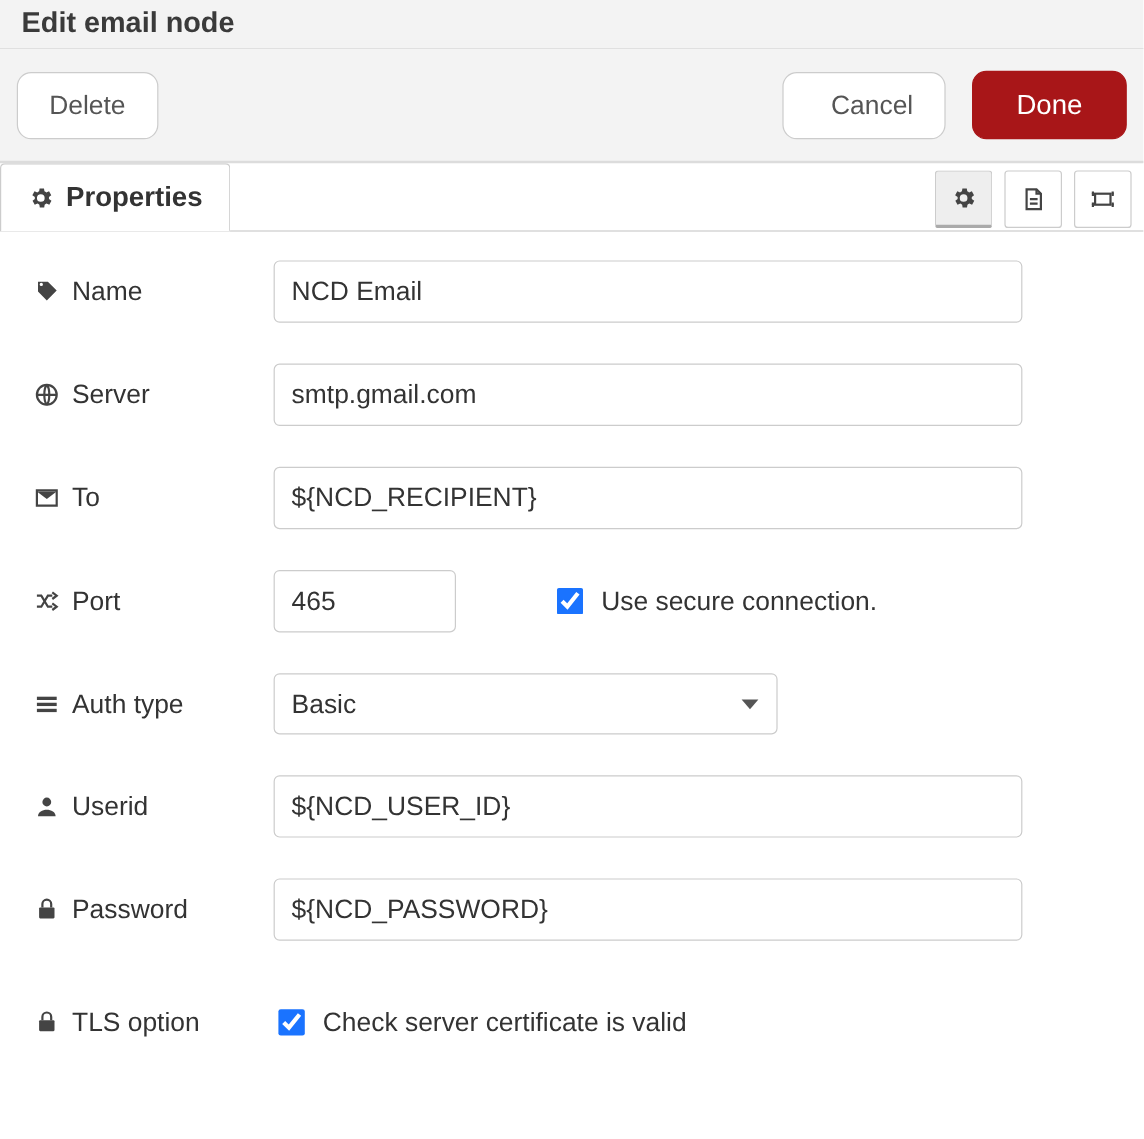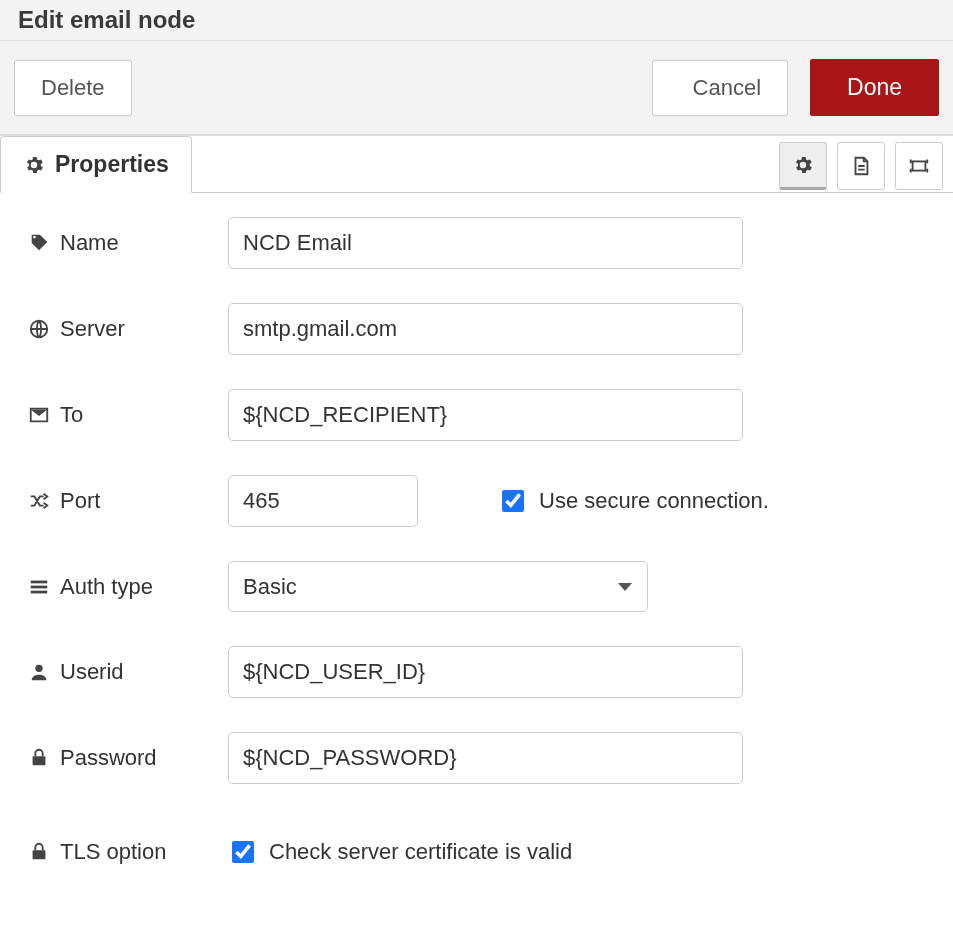--- a/index.html
+++ b/index.html
@@ -30,21 +30,21 @@
     display: flex;
     align-items: center;
   }
   .btn {
     font-size: 22px;
     padding: 14px 26px;
     border: 1px solid #ccc;
     background: #fff;
     color: #555;
     cursor: pointer;
-    border-radius: 2px;
+    border-radius: 12px;
   }
   .btn-delete { margin-right: auto; }
   .btn-cancel { margin-right: 22px; padding-left: 40px; }
   .btn-done {
     background: #a81618;
     border-color: #a81618;
     color: #fff;
     padding: 14px 36px;
     font-size: 23px;
   }
@@ -101,22 +101,22 @@
   }
   .form-input, .form-select {
     font-size: 22px;
     padding: 12px 14px;
     border: 1px solid #ccc;
     border-radius: 5px;
     color: #333;
     background: #fff;
     outline: none;
   }
-  .form-input { width: 515px; }
-  .form-input.short { width: 190px; }
+  .form-input { width: 624px; }
+  .form-input.short { width: 152px; }
   .form-select {
     width: 420px;
     appearance: none;
     background-image: none;
     padding-right: 53px;
     position: relative;
   }
   .select-wrap { position: relative; display: inline-block; }
   .select-wrap::after {
     content: "";

